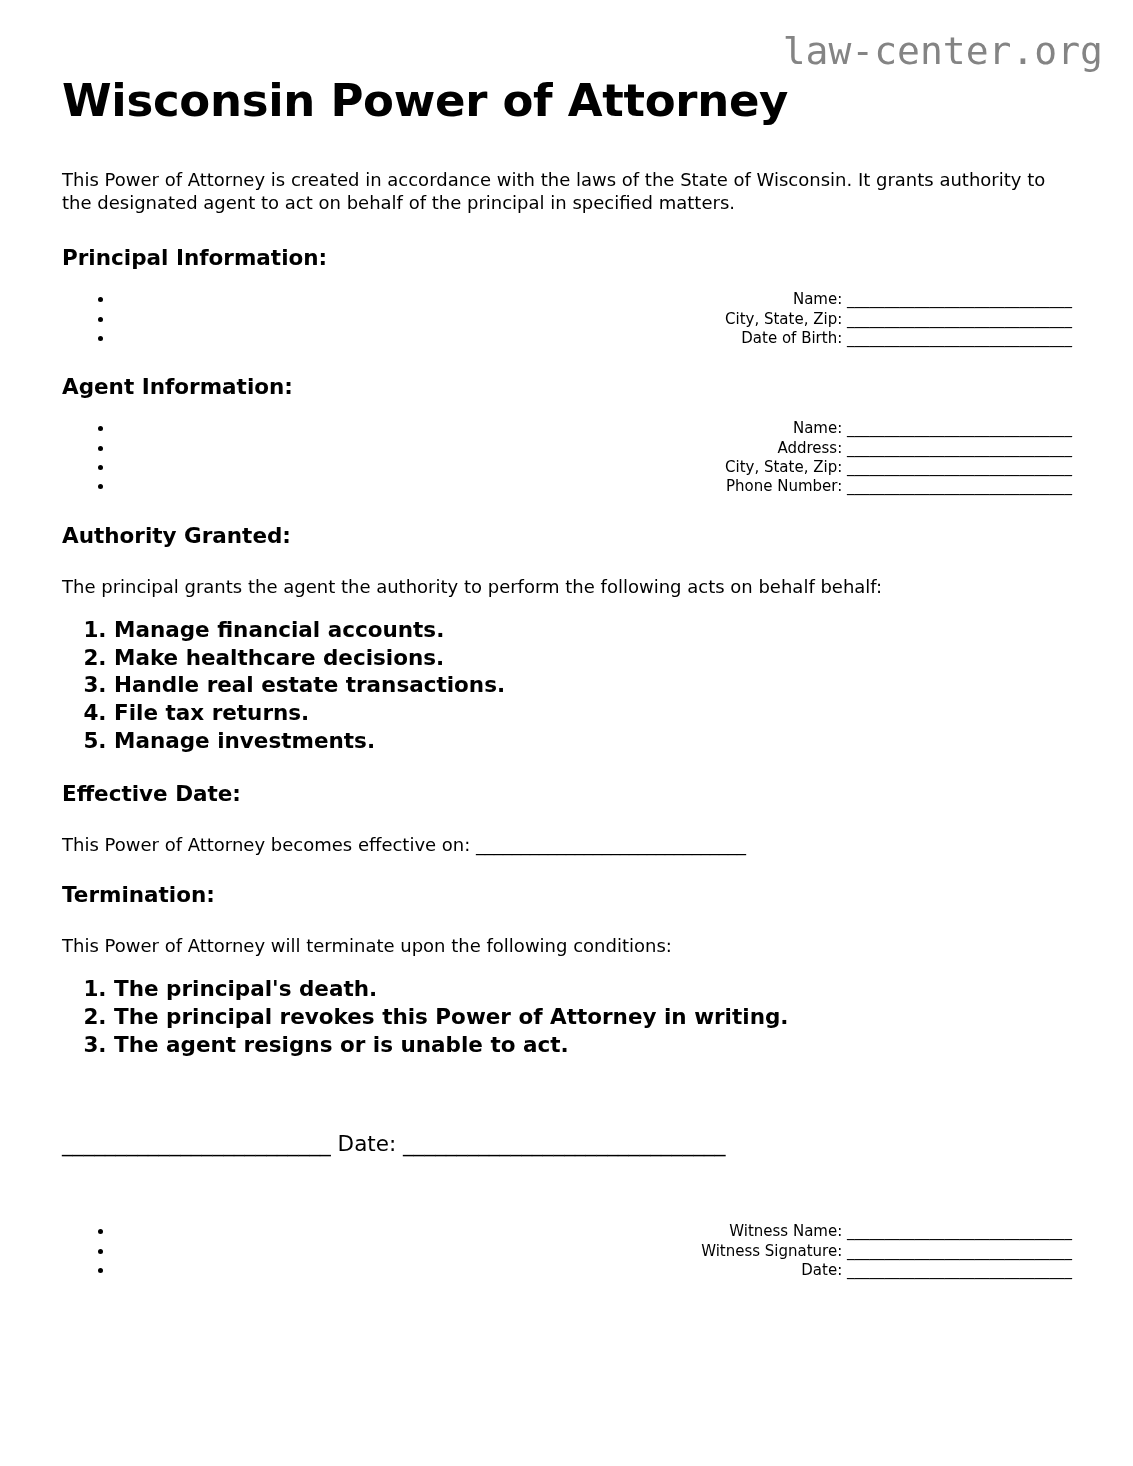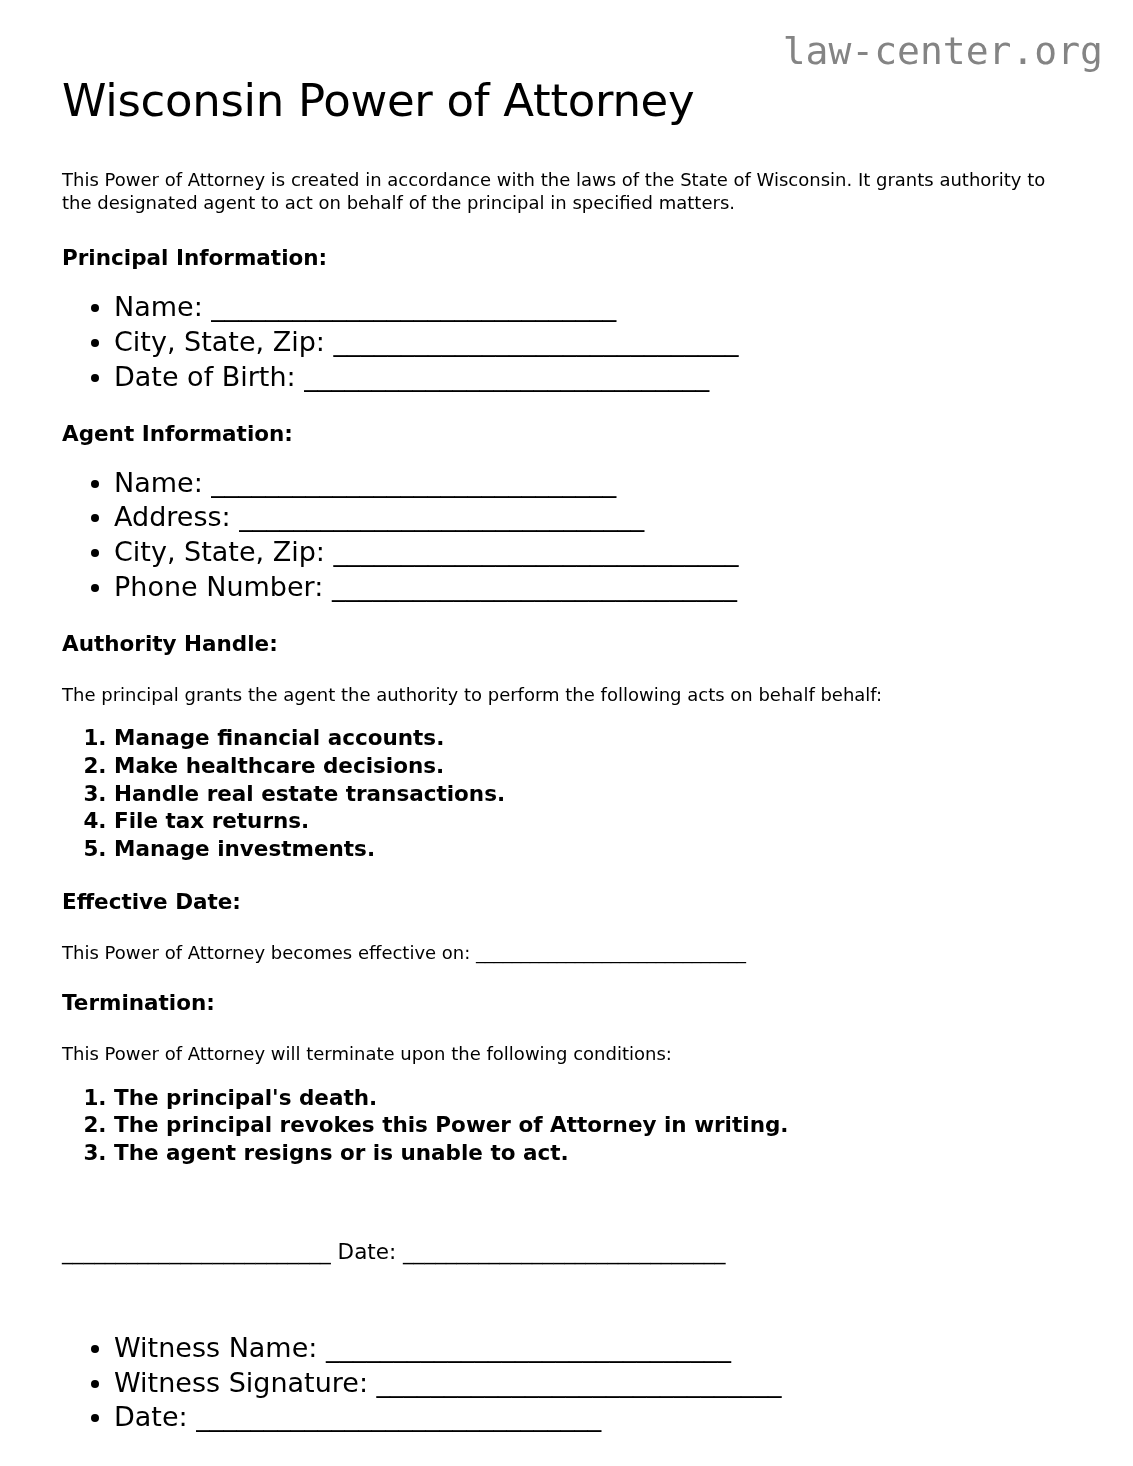--- a/index.html
+++ b/index.html
@@ -34,21 +34,21 @@
     user-select: none;
   }
   .content {
     position: absolute;
     left: 62px;
     top: 0;
     width: 1010px;
   }
   h1.doc-title {
     font-size: 45px;
-    font-weight: normal;
+    font-weight: bold;
     margin: 0;
     padding: 0;
     line-height: 1.1;
     letter-spacing: -0.3px;
     position: relative;
     top: 76px;
   }
   .body-wrap {
     position: relative;
     top: 118px;
@@ -67,22 +67,23 @@
     font-size: 21.5px;
     font-weight: bold;
     margin: 0;
     padding: 0;
     line-height: 1.3;
   }
   ul.field-list {
     list-style-type: disc;
     margin: 0;
     padding: 0 0 0 52px;
-    font-size: 27px;
+    font-size: 15px;
     line-height: 1.29;
+    text-align: right;
   }
   ul.field-list li {
     margin: 0;
     padding: 0;
     white-space: nowrap;
   }
   ol.num-list {
     margin: 0;
     padding: 0 0 0 52px;
     font-size: 21.5px;
@@ -135,21 +136,21 @@
 
       <ul class="field-list">
         <li>Name: ______________________________</li>
         <li>Address: ______________________________</li>
         <li>City, State, Zip: ______________________________</li>
         <li>Phone Number: ______________________________</li>
       </ul>
 
       <div class="spacer-md"></div>
 
-      <h2 class="section-heading">Authority Handle:</h2>
+      <h2 class="section-heading">Authority Granted:</h2>
 
       <div class="spacer-md"></div>
 
       <p class="para">The principal grants the agent the authority to perform the following acts on behalf behalf:</p>
 
       <div class="spacer-sm"></div>
 
       <ol class="num-list">
         <li>Manage financial accounts.</li>
         <li>Make healthcare decisions.</li>

